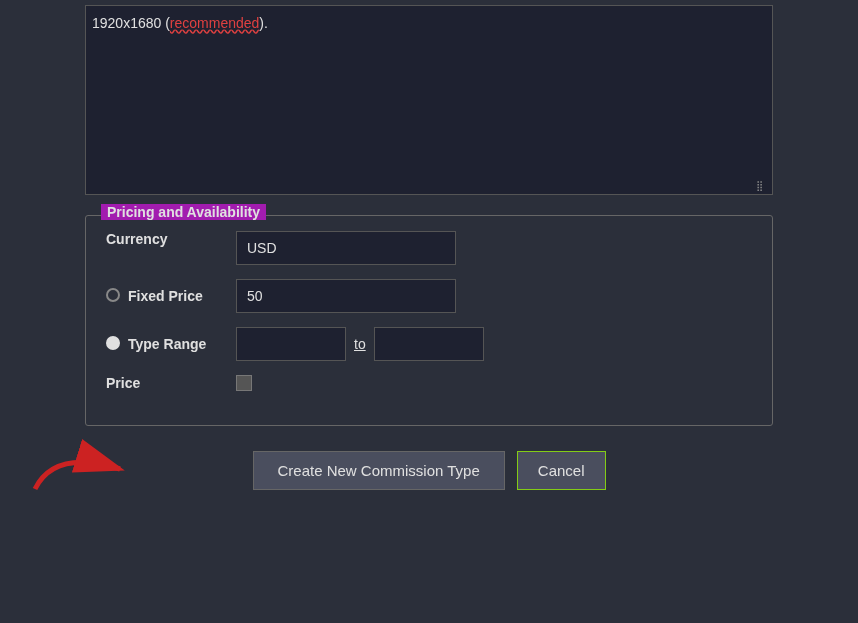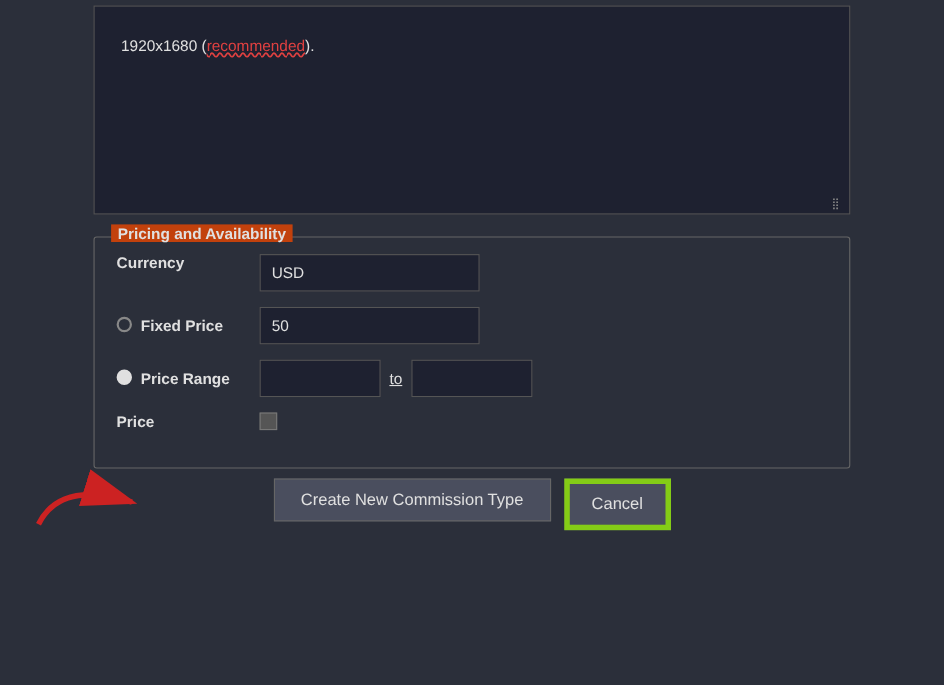--- a/index.html
+++ b/index.html
@@ -39,21 +39,21 @@
       border: 1px solid #666;
       border-radius: 3px;
       padding: 15px 20px 20px 20px;
       position: relative;
     }
 
     .pricing-legend {
       position: absolute;
       top: -12px;
       left: 15px;
-      background-color: #c2410c;
+      background-color: #a21caf;
       padding: 0 6px;
       font-weight: bold;
       font-size: 14px;
       color: #e0e0e0;
     }
 
     .form-row {
       display: flex;
       align-items: flex-start;
       margin-bottom: 14px;
@@ -68,21 +68,21 @@
     }
 
     .form-input {
       background-color: #1e2130;
       border: 1px solid #555;
       color: #e0e0e0;
       padding: 6px 10px;
       font-size: 14px;
       height: 34px;
       outline: none;
-      width: 200px;
+      width: 220px;
     }
 
     
     .radio-row {
       display: flex;
       align-items: center;
       margin-bottom: 14px;
     }
 
     .radio-label-group {
@@ -146,39 +146,39 @@
       border: 1px solid #777;
       cursor: pointer;
       appearance: none;
       -webkit-appearance: none;
     }
 
     
     .buttons-section {
       display: flex;
       justify-content: center;
-      align-items: flex-start;
-      margin-top: 9px;
+      align-items: center;
+      margin-top: 25px;
       gap: 12px;
       position: relative;
     }
 
     .btn-create {
       background-color: #4a4e5e;
       border: 1px solid #666;
       color: #e0e0e0;
       padding: 10px 24px;
       font-size: 15px;
       cursor: pointer;
       font-weight: normal;
     }
 
     .btn-cancel {
       background-color: #4a4e5e;
-      border: 5px solid #84cc16;
+      border: 1px solid #84cc16;
       color: #e0e0e0;
       padding: 10px 20px;
       font-size: 15px;
       cursor: pointer;
     }
 
     
     .arrow-container {
       position: absolute;
       left: -60px;
@@ -189,21 +189,21 @@
     .arrow-svg {
       width: 110px;
       height: 60px;
     }
 
     
     .textarea-content {
       background-color: #1e2130;
       border: 1px solid #555;
       color: #e0e0e0;
-      padding: 24px;
+      padding: 6px;
       font-size: 14px;
       line-height: 1.6;
       height: 190px;
       position: relative;
       overflow: hidden;
     }
 
     .textarea-content .line {
       margin-bottom: 8px;
     }
@@ -251,21 +251,21 @@
       <div class="radio-label-group">
         <div class="radio-btn"></div>
         <span class="radio-label">Fixed Price</span>
       </div>
       <input class="form-input" type="text" value="50" style="">
     </div>
 
     <div class="radio-row">
       <div class="radio-label-group">
         <div class="radio-btn selected"></div>
-        <span class="radio-label">Price Range</span>
+        <span class="radio-label">Type Range</span>
       </div>
       <div class="price-range-inputs">
         <input class="price-range-input" type="text" value="" style="">
         <span class="to-label">to</span>
         <input class="price-range-input" type="text" value="" style="">
       </div>
     </div>
 
 
     <div class="form-row">

